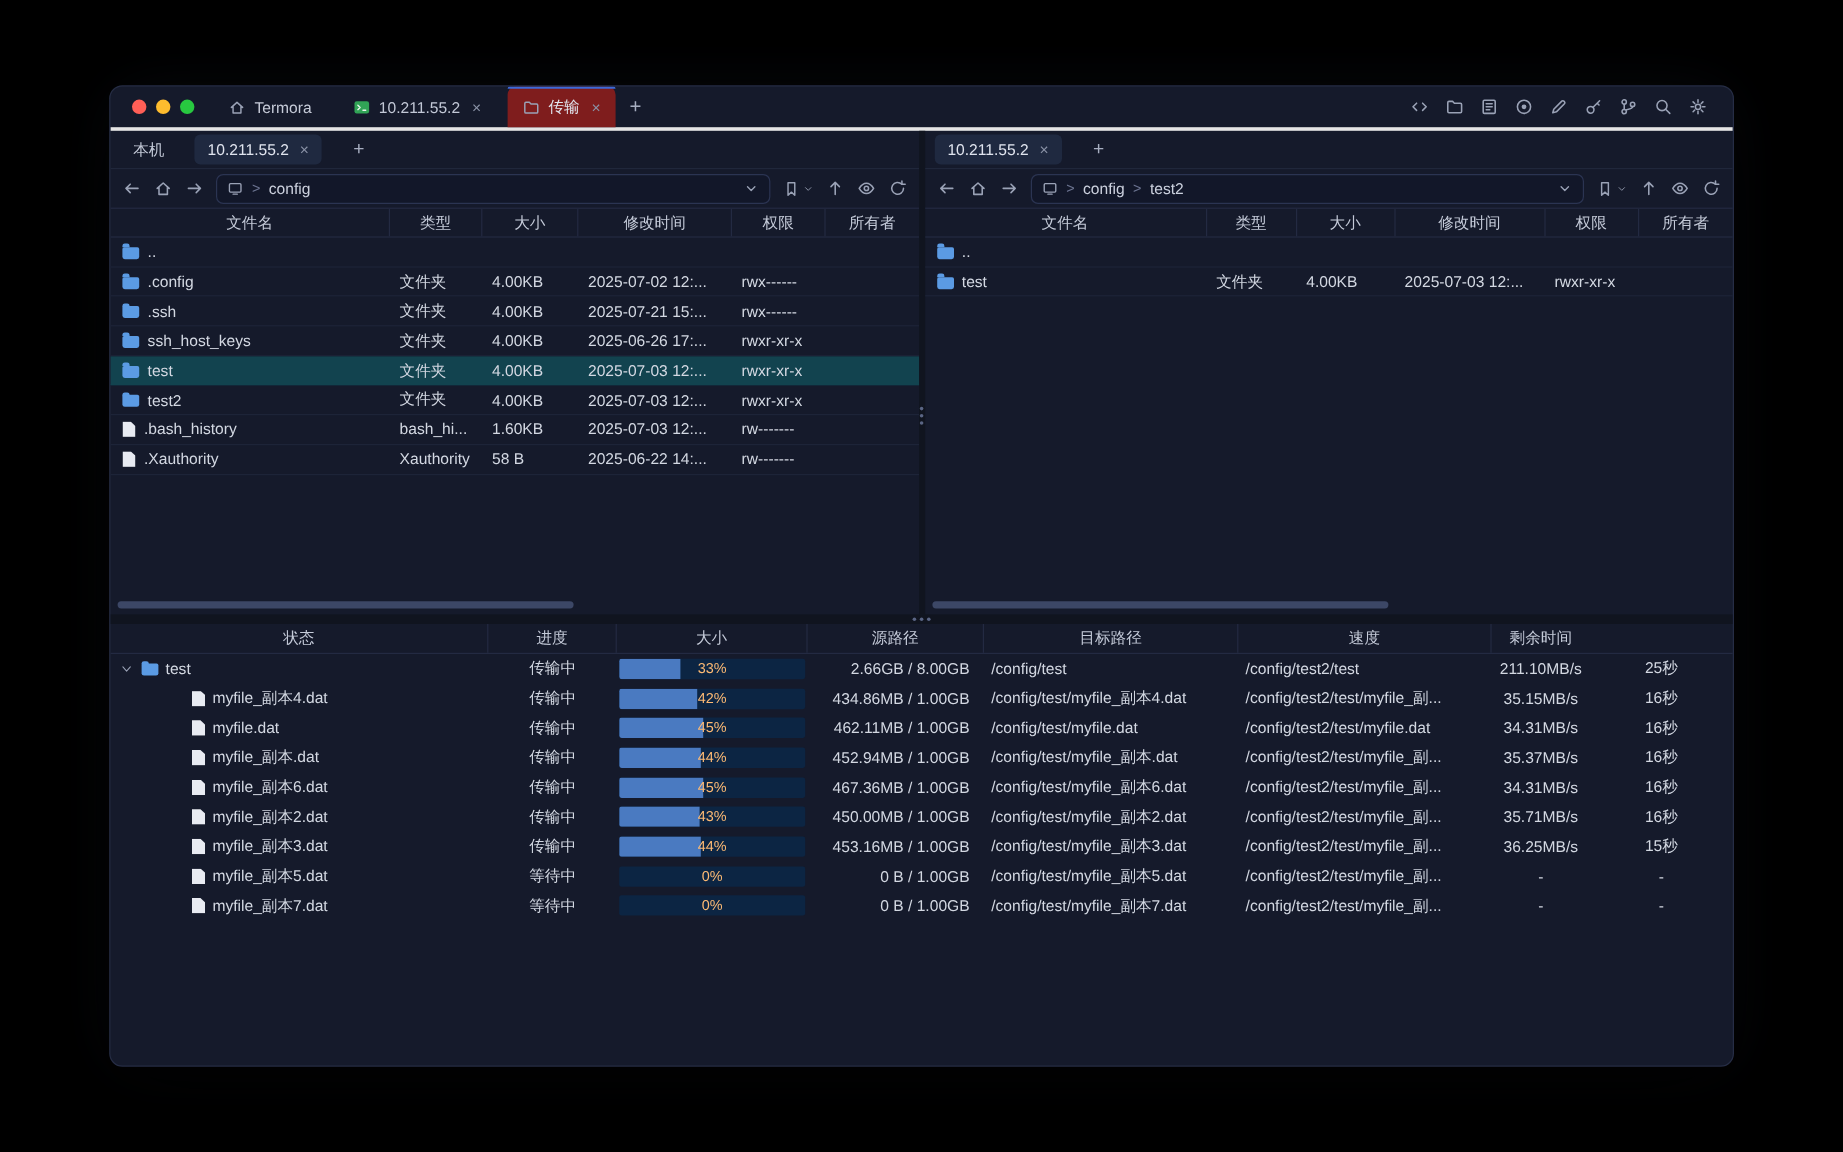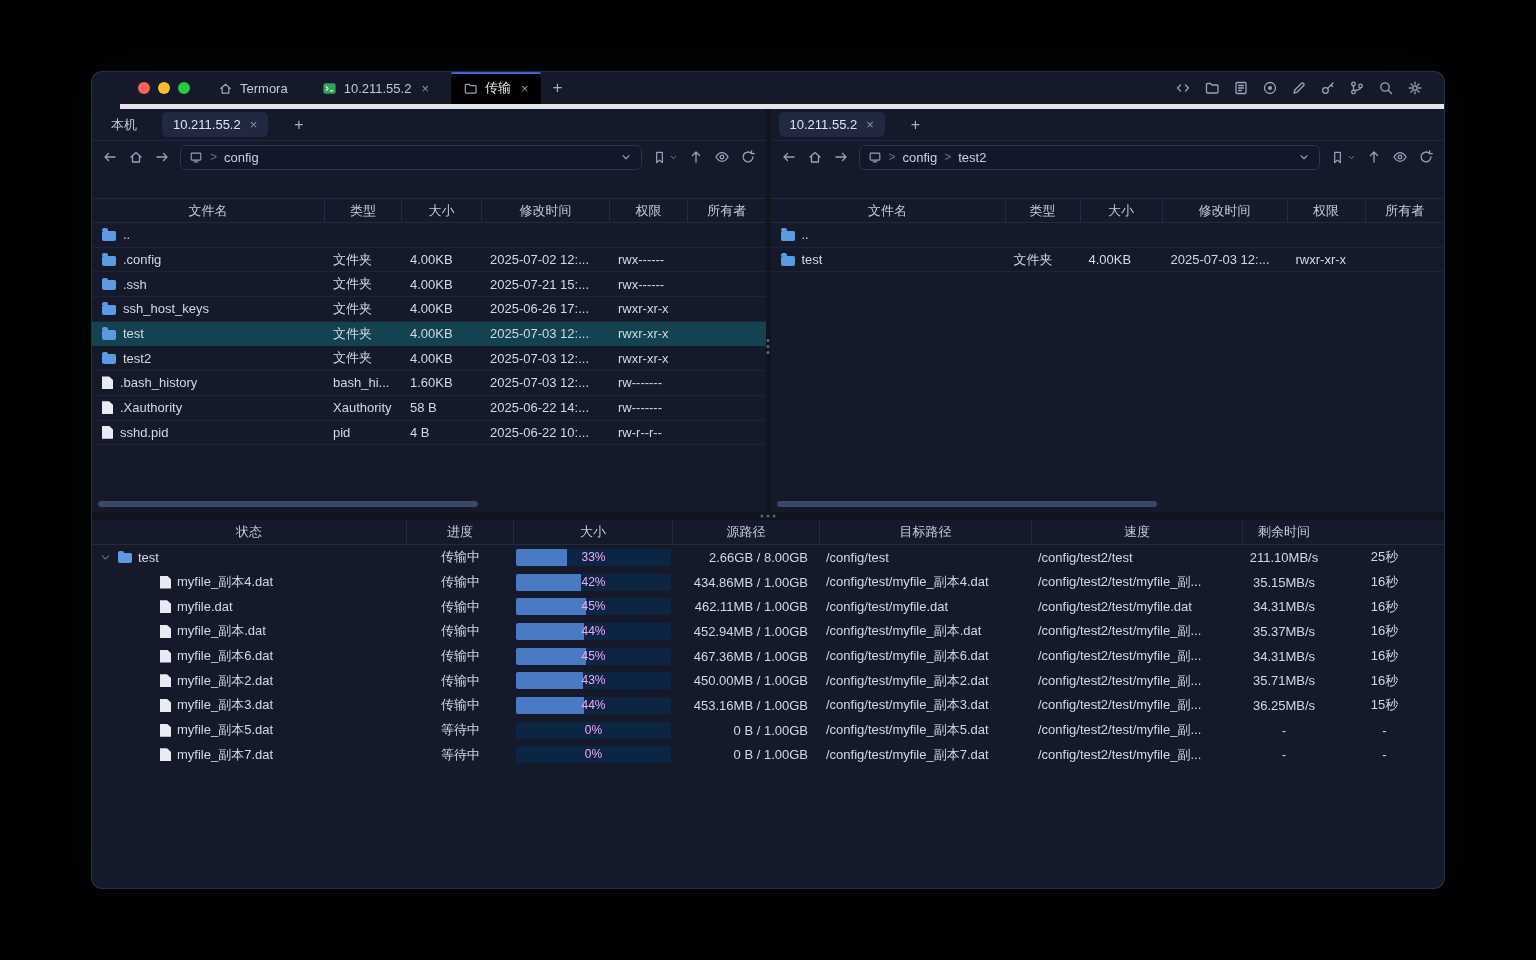--- a/index.html
+++ b/index.html
@@ -8,27 +8,27 @@
 
   .window {
     position:absolute; left:92px; top:72px; width:1352px; height:816px;
     background:#151a2b; border-radius:10px; overflow:hidden;
     display:flex; flex-direction:column;
     box-shadow:0 0 0 1px #262d45, 0 25px 70px rgba(0,0,0,.9), 0 0 60px rgba(120,140,190,.08);
     color:#d5dae4; font-size:13px;
   }
 
   
-  .titlebar { height:37px; flex:0 0 37px; display:flex; align-items:stretch; border-bottom:5px solid #e5e5e5; padding:0 17px 0 10px;margin-left:28px; }
+  .titlebar { height:37px; flex:0 0 37px; display:flex; align-items:stretch; border-bottom:3px solid #e5e5e5; padding:0 17px 0 10px; }
   .traffic { display:flex; align-items:center; gap:8px; margin:0 16px 0 8px; }
   .light { width:12px; height:12px; border-radius:50%; }
   .light.red { background:#ff5f57; } .light.yellow { background:#febc2e; } .light.green { background:#28c840; }
   .app-tab { display:flex; align-items:center; gap:7px; padding:0 12px; color:#c6cbd8; }
   .tb-tab { position:relative; display:flex; align-items:center; gap:7px; padding:0 12px; margin-left:10px; color:#c2c8d6; border-radius:7px 7px 0 0; }
-  .tb-tab.active { background:#000000; color:#e2e6ef;align-items:center; }
+  .tb-tab.active { background:#7f1d1d; color:#e2e6ef;align-items:center; }
   .tb-tab.active::before { content:""; position:absolute; top:0; left:0; right:0; height:2px; background:#3d68d8; border-radius:2px 2px 0 0; }
   .close { color:#8b93a7; font-size:13px; margin-left:3px; cursor:default; }
   .tb-plus { display:flex; align-items:center; padding:0 12px; color:#a7aec0; font-size:17px; }
   .tb-icons { margin-left:auto; display:flex; align-items:center; gap:13px; margin-right:4px; }
   svg.ic { stroke:#9aa2b6; fill:none; stroke-width:1.3; stroke-linecap:round; stroke-linejoin:round; display:block; }
   .tbtn { display:flex; align-items:center; justify-content:center; }
 
   
   .split-top { height:403px; flex:0 0 403px; display:flex; }
   .fpanel { flex:1 1 0; display:flex; flex-direction:column; position:relative; min-width:0; }
@@ -48,21 +48,21 @@
   
   .ptoolbar { height:32px; flex:0 0 32px; display:flex; align-items:center; padding:0 10px; gap:10px; }
   .crumbbox { flex:1; height:25px; border:1px solid #2b3452; border-radius:6px; background:#121729; display:flex; align-items:center; gap:7px; padding:0 8px; color:#ccd1de; min-width:0; }
   .crumb-sep { color:#6b7390; font-size:12px; }
   .crumb-chev { margin-left:auto; }
   .bmark-group { display:flex; align-items:center; gap:2px; }
 
   
   .cols-l { --cols:233px 77px 80px 128px 78px 1fr; }
   .cols-r { --cols:235px 75px 82px 125px 78px 1fr; }
-  .fhead { display:grid; grid-template-columns:var(--cols); height:25px; flex:0 0 25px; border-top:1px solid #232a42; border-bottom:1px solid #232a42; color:#c5cbd9;margin-top:25px; }
+  .fhead { display:grid; grid-template-columns:var(--cols); height:25px; flex:0 0 25px; border-top:1px solid #232a42; border-bottom:1px solid #232a42; color:#c5cbd9; }
   .fhead > div { display:flex; align-items:center; justify-content:center; border-right:1px solid #232a42; height:100%; }
   .fhead > div:last-of-type { border-right:none; }
   .fbody { display:flex; flex-direction:column; }
   .frow { display:grid; grid-template-columns:var(--cols); height:24.7px; align-items:center; border-bottom:1px solid #1d2438; color:#d3d8e2; }
   .frow.selected { background:#12434f; border-bottom-color:#12434f; }
   .fc { padding-left:8px; white-space:nowrap; overflow:hidden; }
   .c-name { display:flex; align-items:center; gap:7px; padding-left:10px; }
   .frow .ic-file { display:inline-block; }
   .frow .ic-folder { display:none; }
   .frow.is-folder .ic-folder { display:inline-block; }
@@ -84,21 +84,21 @@
   .trow .expander { display:none; width:12px; }
   .trow.is-folder .expander { display:flex; align-items:center; }
   .trow.child .t-name { padding-left:68px; }
   .trow .ic-file { display:inline-block; }
   .trow .ic-folder { display:none; }
   .trow.is-folder .ic-folder { display:inline-block; }
   .t-status { text-align:center; }
   .t-progress { padding:0 2px; }
   .pbar { position:relative; height:17px; background:#0c2543; border-radius:2px; overflow:hidden; }
   .pfill { position:absolute; left:0; top:0; bottom:0; background:#4a7ac1; width:0; }
-  .plabel { position:relative; text-align:center; font-size:12px; line-height:17px; color:#f0abfc; }
+  .plabel { position:relative; text-align:center; font-size:12px; line-height:17px; color:#fdba74; }
   .t-size { text-align:right; padding-right:12px; white-space:nowrap; }
   .t-src,.t-dst { padding-left:6px; white-space:nowrap; overflow:hidden; }
   .t-speed,.t-eta { text-align:center; white-space:nowrap; }
 </style>
 </head>
 <body>
 
 <div class="window">
 
   <div class="titlebar">
@@ -367,32 +367,20 @@
               <span class="ic-file"></span>
               <span>.Xauthority</span>
             </div>
             <div class="fc">Xauthority</div>
             <div class="fc">58 B</div>
             <div class="fc">2025-06-22 14:...</div>
             <div class="fc">rw-------</div>
             <div class="fc"></div>
           </div>
 
-          <div class="frow">
-            <div class="fc c-name">
-
-              <span class="ic-file"></span>
-              <span>sshd.pid</span>
-            </div>
-            <div class="fc">pid</div>
-            <div class="fc">4 B</div>
-            <div class="fc">2025-06-22 10:...</div>
-            <div class="fc">rw-r--r--</div>
-            <div class="fc"></div>
-          </div>
 
       </div>
 
       <div class="hscroll"></div>
     </section>
 
     <div class="vdivider">
         <span class="grip-v"></span>
       </div>
 

